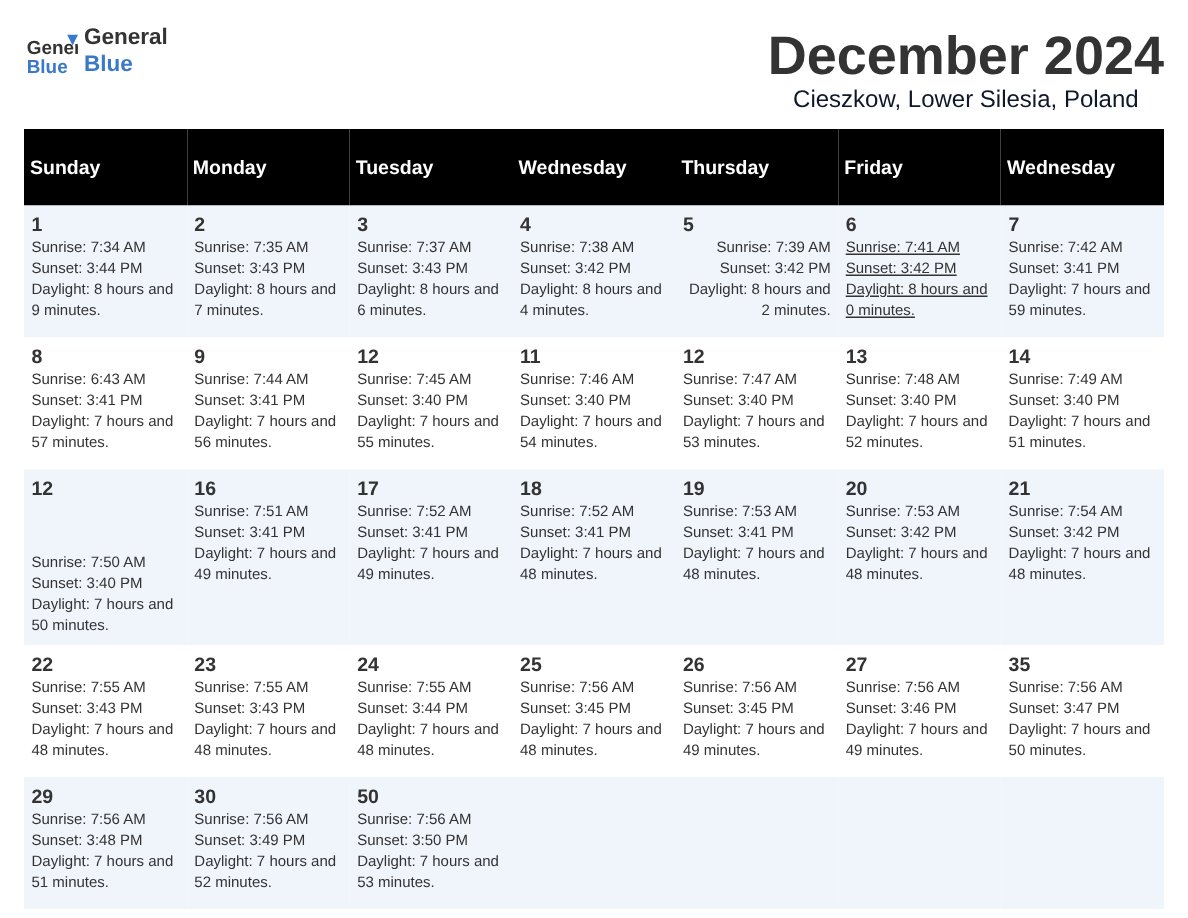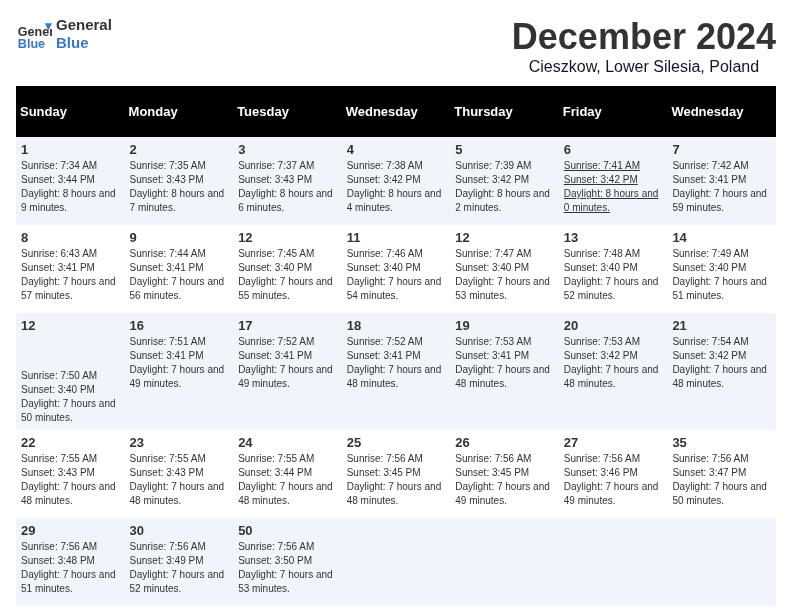--- a/index.html
+++ b/index.html
@@ -132,21 +132,21 @@
 Daylight: 8 hours and 6 minutes.</div>
         </td>
         <td>
           <span class="day-number">4</span>
           <div class="day-info" style="white-space: pre-line;">Sunrise: 7:38 AM
 Sunset: 3:42 PM
 Daylight: 8 hours and 4 minutes.</div>
         </td>
         <td>
           <span class="day-number">5</span>
-          <div class="day-info" style="white-space: pre-line;">Sunrise: 7:39 AM
+          <div class="day-info" style="white-space: pre-line; text-align: right;">Sunrise: 7:39 AM
 Sunset: 3:42 PM
 Daylight: 8 hours and 2 minutes.</div>
         </td>
         <td>
           <span class="day-number">6</span>
           <div class="day-info" style="white-space: pre-line; text-decoration: underline;">Sunrise: 7:41 AM
 Sunset: 3:42 PM
 Daylight: 8 hours and 0 minutes.</div>
         </td>
         <td>

